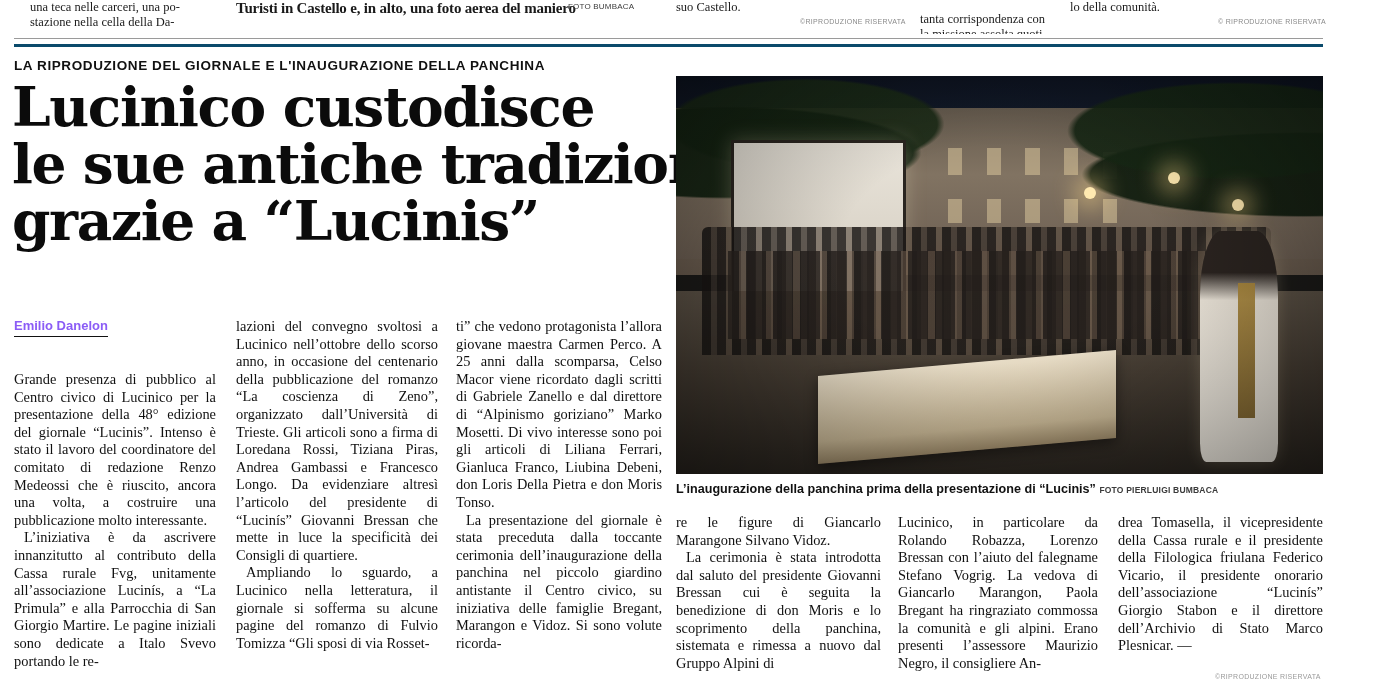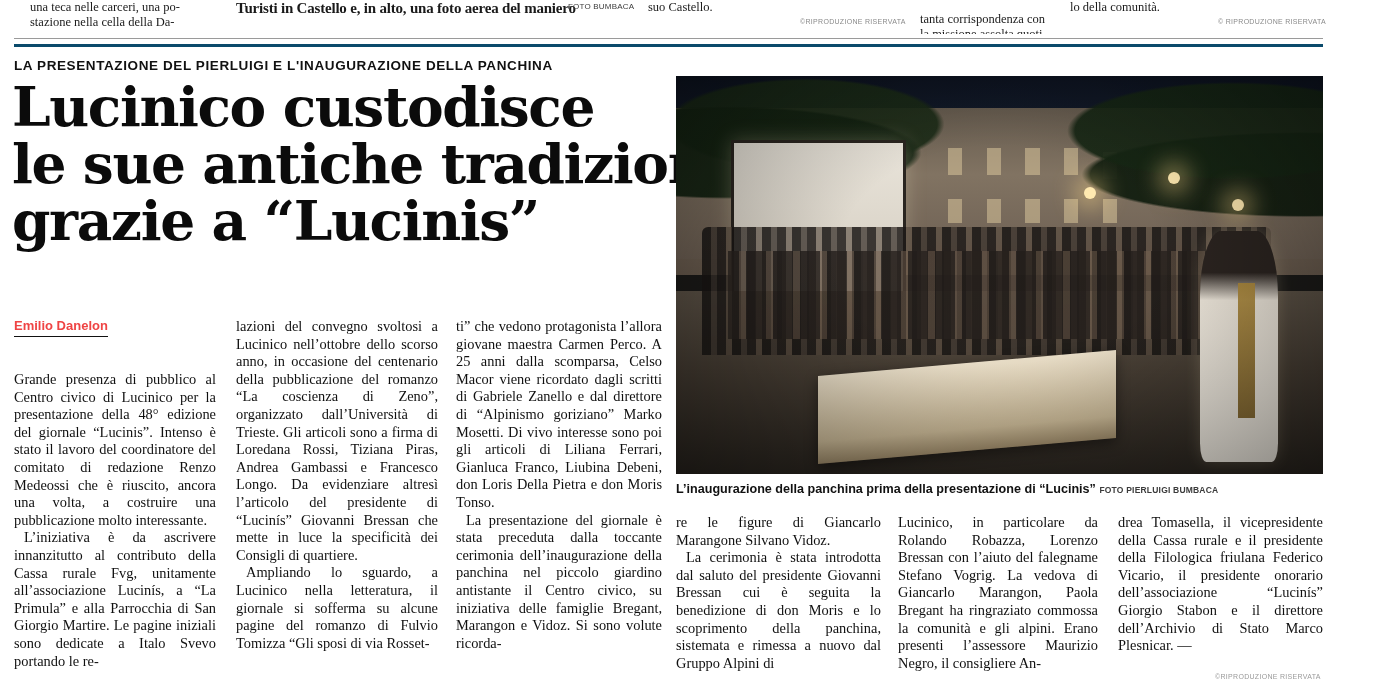--- a/index.html
+++ b/index.html
@@ -24,21 +24,21 @@
   }
   .top-col {
     position: absolute;
     top: 0;
     font-size: 12.5px;
     line-height: 15px;
     color: #1a1a1a;
   }
   .top-col.c1 { left: 30px;  width: 200px; }
   .top-col.c2 { left: 236px; width: 420px; font-family: Liberation Serif, serif; }
-  .top-col.c3 { left: 648px; width: 250px; }
+  .top-col.c3 { left: 676px; width: 250px; }
   .top-col.c4 { left: 920px; width: 185px; margin-top: 12px; }
   .top-col.c5 { left: 1070px; width: 200px; }
 
   .top-head {
     font-weight: bold;
     font-size: 15px;
     line-height: 17px;
     letter-spacing: -0.2px;
   }
   .credit {
@@ -100,21 +100,21 @@
   .byline-wrap {
     position: absolute;
     left: 14px;
     top: 316px;
     width: 200px;
   }
   .byline {
     font-family: "Liberation Sans", sans-serif;
     font-weight: bold;
     font-size: 13px;
-    color: #ef4444;
+    color: #8b5cf6;
     padding-bottom: 3px;
     border-bottom: 1.5px solid #111;
     display: inline-block;
   }
 
   
   .bodycol {
     position: absolute;
     font-family: "Liberation Serif", serif;
     font-size: 14.4px;
@@ -290,21 +290,21 @@
 
   <div class="top-col c5">
     <div>lo della comunità.</div>
   </div>
   <div style="position:absolute;left:1218px;top:18px" class="credit-right">© RIPRODUZIONE RISERVATA</div>
 </div>
 
 <div class="rule-thin" style="top:38px"></div>
 <div class="rule-thick" style="top:44px"></div>
 
-<div class="kicker">LA PRESENTAZIONE DEL PIERLUIGI E L'INAUGURAZIONE DELLA PANCHINA</div>
+<div class="kicker">LA RIPRODUZIONE DEL GIORNALE E L'INAUGURAZIONE DELLA PANCHINA</div>
 
 <div class="headline">
   <div>Lucinico custodisce</div>
   <div>le sue antiche tradizioni</div>
   <div>grazie a “Lucinis”</div>
 </div>
 
 <div class="byline-wrap">
   <span class="byline">Emilio Danelon</span>
 </div>

